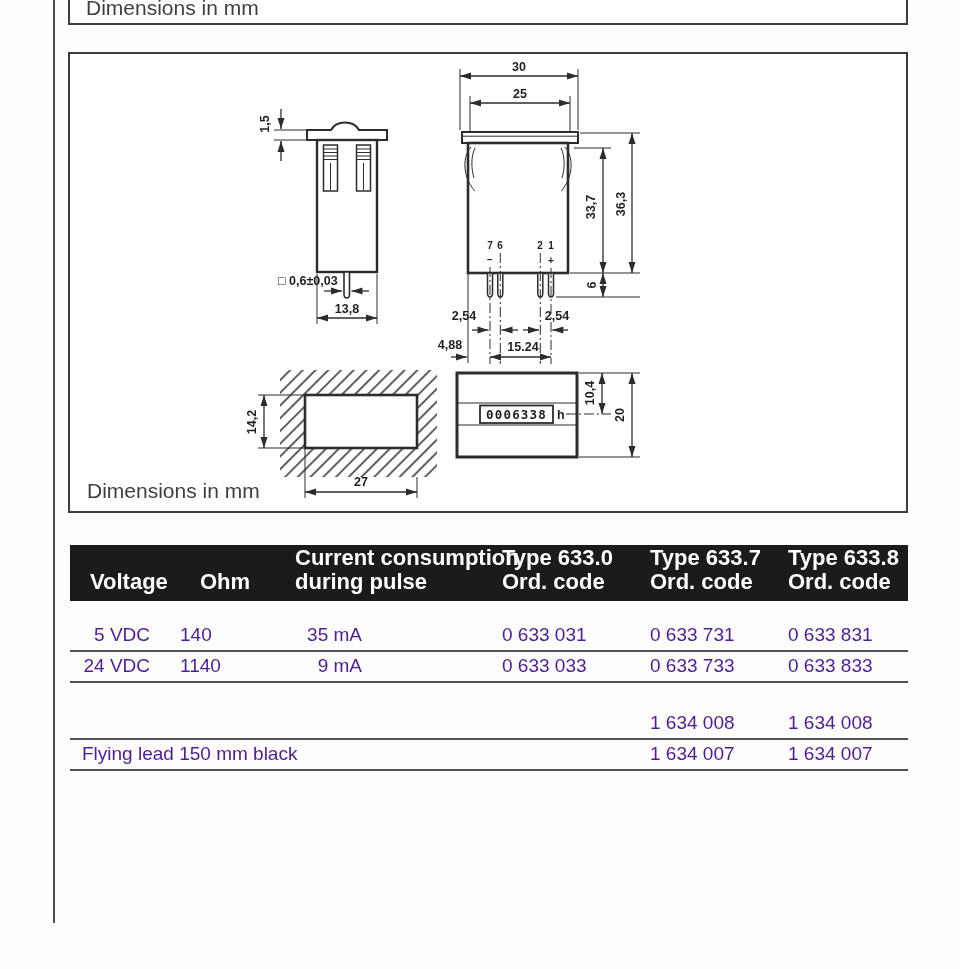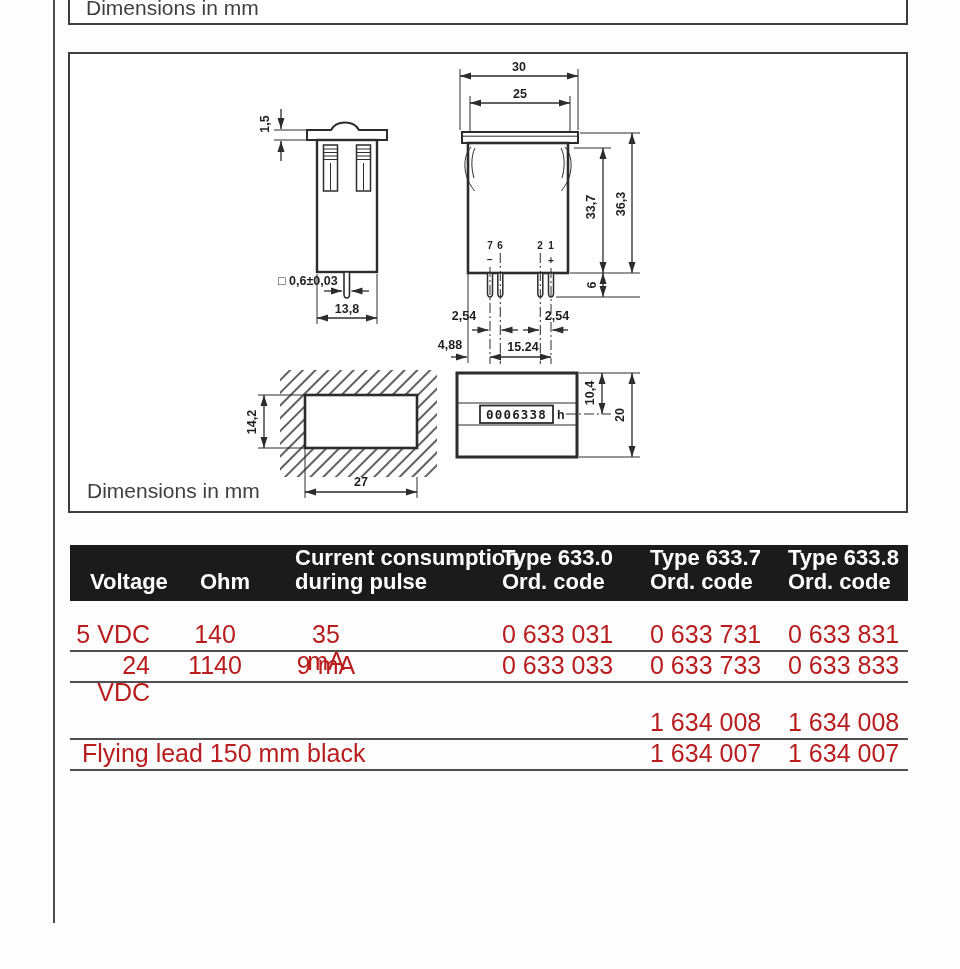--- a/index.html
+++ b/index.html
@@ -24,25 +24,25 @@
   .digits{font:bold 12.5px "DejaVu Sans Mono",monospace;fill:#1e1e1e;letter-spacing:1.2px;}
   
   #spec-table{position:absolute;left:70px;top:545px;width:838px;}
   .thead{position:relative;height:56px;background:#1b1b1b;}
   .th{position:absolute;bottom:7px;color:#fff;font-size:22px;font-weight:bold;
       line-height:1.1;white-space:pre-line;}
   .th.voltage{left:20px;} .th.ohm{left:130px;} .th.current{left:225px;}
   .th.t0{left:432px;} .th.t7{left:580px;} .th.t8{left:718px;}
   .tbody{margin-top:20px;}
   .t-row,.a-row{position:relative;height:29px;border-bottom:2px solid #505050;
-      font-size:25px;line-height:27px;color:#b91c1c;}
+      font-size:19px;line-height:27px;color:#4c1d95;}
   .cell{position:absolute;top:0;text-align:center;}
   .c-volt{left:0;width:80px;text-align:right;}
-  .c-ohm{left:110px;width:70px;text-align:center;}
-  .c-cur{left:220px;width:72px;}
+  .c-ohm{left:110px;width:70px;text-align:left;}
+  .c-cur{left:220px;width:72px;text-align:right;}
   .c-0{left:432px;} .c-7{left:580px;} .c-8{left:718px;}
   .abody{margin-top:26px;}
   .a-label{left:12px;}
 </style>
 </head>
 <body>
 
 <div class="rule-left"></div>
 <div class="smudge"></div>
 

